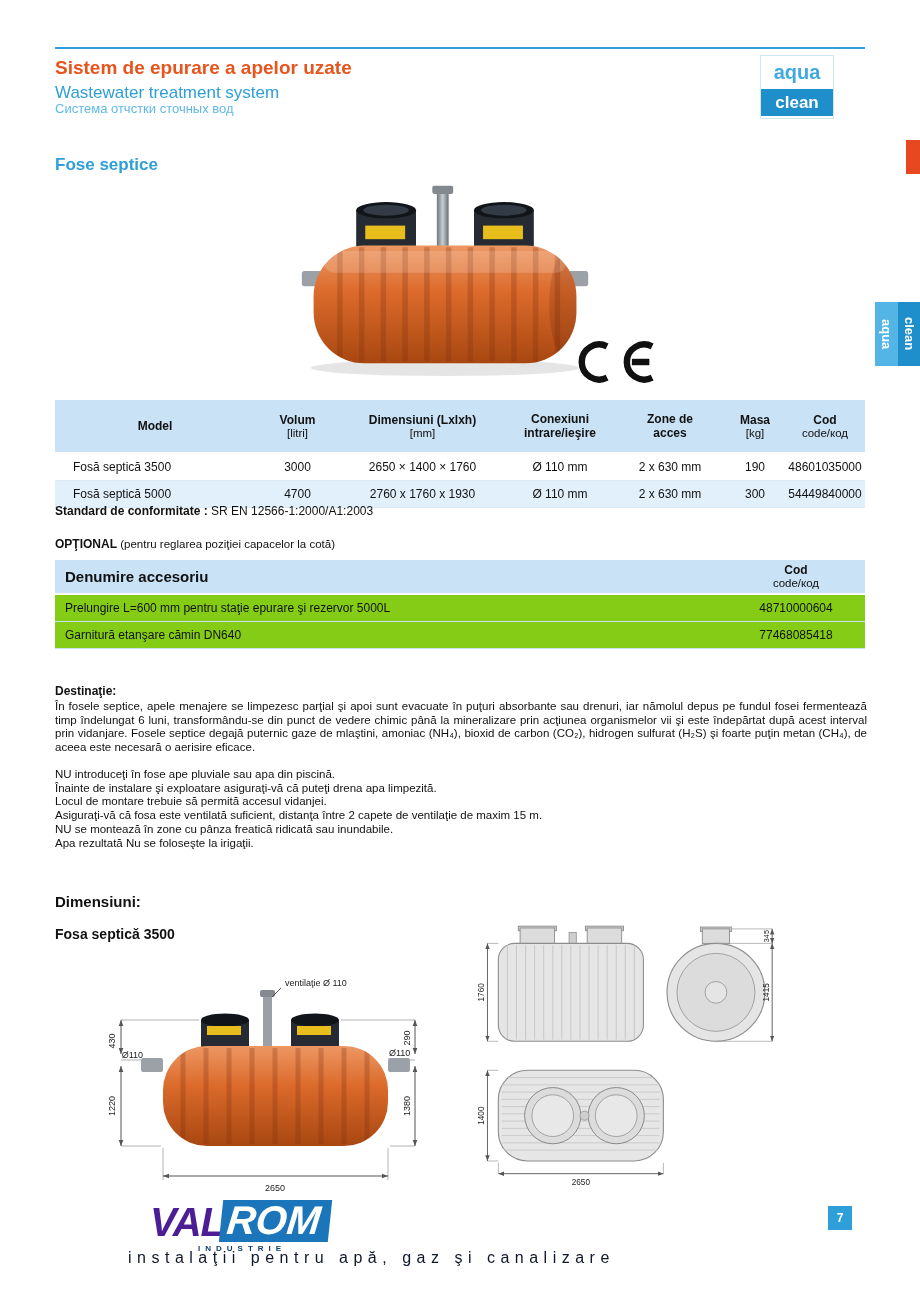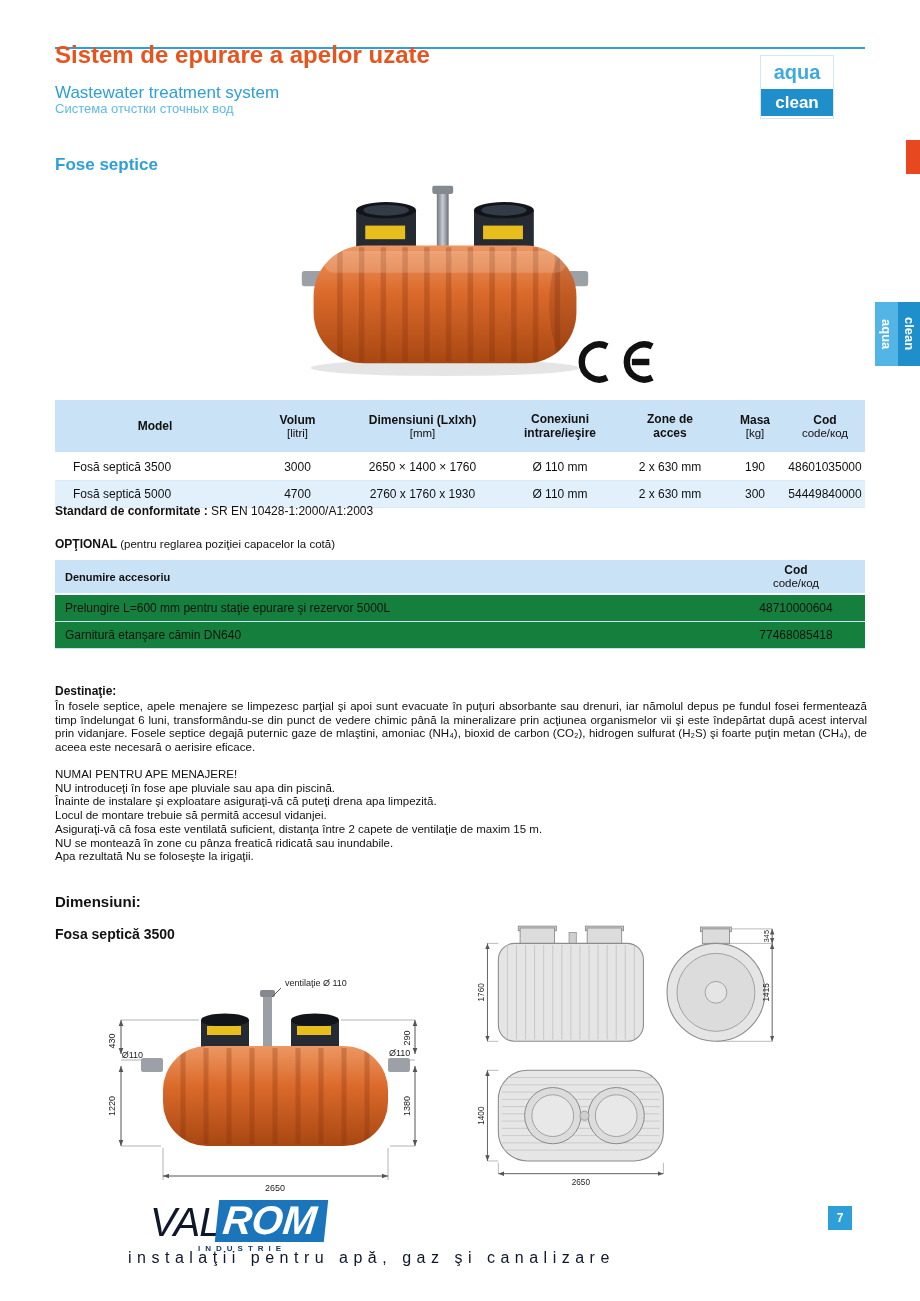--- a/index.html
+++ b/index.html
@@ -2,21 +2,21 @@
 <html><head>
 <meta charset="utf-8">
 <style>
   html,body{margin:0;padding:0;}
   body{font-family:"Liberation Sans","DejaVu Sans",sans-serif;background:#fff;color:#111;}
   .page{position:relative;width:920px;height:1301px;background:#fff;overflow:hidden;}
   .abs{position:absolute;}
 
   
   .rule{left:55px;top:47px;width:810px;height:2px;background:#2E9FD8;}
-  .title{left:55px;top:41px;font-size:24px;font-weight:bold;color:#E8541D;}
+  .title{left:55px;top:57px;font-size:19px;font-weight:bold;color:#E8541D;}
   .sub-en{left:55px;top:83px;font-size:17px;color:#2E9FD8;}
   .sub-ru{left:55px;top:101px;font-size:13px;color:#5FB9E8;}
   .logo{left:760px;top:55px;width:72px;height:62px;border:1px solid #CFE7F7;}
   .logo-top{height:33px;background:#fff;display:flex;align-items:center;justify-content:center;font-weight:bold;font-size:20px;color:#3FA9E0;}
   .logo-bottom{height:27px;background:#1F8FCC;display:flex;align-items:center;justify-content:center;font-weight:bold;font-size:17px;color:#fff;}
   .red-tab{left:906px;top:140px;width:14px;height:34px;background:#E8481F;}
 
   .side-tab{left:875px;top:302px;width:45px;height:64px;display:flex;}
   .st-a,.st-c{writing-mode:vertical-rl;text-align:center;font-weight:bold;font-size:13px;height:64px;}
   .st-a{width:23px;line-height:23px;background:#53B5E6;color:#fff;}
@@ -39,40 +39,40 @@
   .products tr.alt td{background:#E2F0FB;}
   .cell-left{text-align:left !important;padding-left:18px !important;}
 
   .std{left:55px;top:504px;font-size:12px;}
   .optional{left:55px;top:537px;font-size:11.5px;}
   .optional b{font-size:12px;}
 
   .acc-wrap{left:55px;top:560px;}
   .acc{width:810px;font-size:12px;}
   .acc th{background:#C9E2F5;padding:3px 10px;border-bottom:2px solid #FDFDFD;vertical-align:middle;}
-  .acc th.name{text-align:left;font-weight:bold;font-size:11px;}
-  .acc td{padding:6px 10px;border-bottom:1px solid #C9E2F5;background:#15803d;}
+  .acc th.name{text-align:left;font-weight:bold;font-size:15px;}
+  .acc td{padding:6px 10px;border-bottom:1px solid #C9E2F5;background:#84cc16;}
   .acc td.code{text-align:center;width:118px;}
   .acc tr.alt td{background:#E2F0FB;}
 
   .dest{left:55px;top:684px;width:812px;}
   .blk-title{font-weight:bold;font-size:12px;}
   .dest-body{font-size:11.5px;line-height:13.6px;text-align:justify;margin-top:2px;}
   .att{left:55px;top:768px;width:812px;}
   .att-line{font-size:11.5px;line-height:13.7px;}
 
   .dim-title{left:55px;top:893px;font-size:15px;font-weight:bold;}
   .model-sub{left:55px;top:926px;font-size:14px;font-weight:bold;}
   .draw-left{left:105px;top:948px;}
   .draw-right{left:468px;top:918px;}
 
   
   .valrom{left:150px;top:1200px;}
   .valrom-word{display:flex;align-items:flex-end;}
-  .val{font-size:40px;font-weight:normal;font-style:italic;color:#0f172a;letter-spacing:-1px;line-height:1;}
+  .val{font-size:40px;font-weight:bold;font-style:italic;color:#4c1d95;letter-spacing:-1px;line-height:1;}
   .rom{font-size:40px;font-weight:bold;font-style:italic;color:#fff;background:#1B75BB;line-height:1;padding:0 10px 2px 6px;margin-left:-3px;transform:skewX(-6deg);}
   .industrie{font-size:8px;font-weight:bold;letter-spacing:5px;color:#123C66;margin-top:2px;padding-left:48px;}
   .tagline{left:128px;top:1249px;font-size:16px;letter-spacing:5.5px;color:#0f172a;text-align:right;}
   .pagenum{left:828px;top:1206px;width:24px;height:24px;background:#2E9FD8;color:#fff;font-size:12px;font-weight:bold;display:flex;align-items:center;justify-content:center;}
 
   svg text{font-family:"Liberation Sans","DejaVu Sans",sans-serif;}
 </style>
 </head>
 <body>
 
@@ -216,21 +216,21 @@
           <td>2 x 630 mm</td>
           <td>300</td>
           <td>54449840000</td>
         </tr>
       </tbody>
     </table>
   </div>
 
   <div class="abs std">
     <b>Standard de conformitate :</b>
-    <span>SR EN 10428-1:2000/A1:2003</span>
+    <span>SR EN 12566-1:2000/A1:2003</span>
   </div>
 
   <div class="abs optional">
     <b>OPŢIONAL</b>
     <span>(pentru reglarea poziţiei capacelor la cotă)</span>
   </div>
 
   <div class="abs acc-wrap">
     <table class="acc">
       <thead>
@@ -254,21 +254,20 @@
       </tbody>
     </table>
   </div>
 
   <div class="abs dest">
     <div class="blk-title">Destinaţie:</div>
     <div class="dest-body">În fosele septice, apele menajere se limpezesc parţial şi apoi sunt evacuate în puţuri absorbante sau drenuri, iar nămolul depus pe fundul fosei fermentează timp îndelungat 6 luni, transformându-se din punct de vedere chimic până la mineralizare prin acţiunea organismelor vii şi este îndepărtat după acest interval prin vidanjare. Fosele septice degajă puternic gaze de mlaştini, amoniac (NH₄), bioxid de carbon (CO₂), hidrogen sulfurat (H₂S) şi foarte puţin metan (CH₄), de aceea este necesară o aerisire eficace.</div>
   </div>
 
   <div class="abs att">
-    <div class="att-line">NUMAI PENTRU APE MENAJERE!</div>
     <div class="att-line">NU introduceţi în fose ape pluviale sau apa din piscină.</div>
     <div class="att-line">Înainte de instalare şi exploatare asiguraţi-vă că puteţi drena apa limpezită.</div>
     <div class="att-line">Locul de montare trebuie să permită accesul vidanjei.</div>
     <div class="att-line">Asiguraţi-vă că fosa este ventilată suficient, distanţa între 2 capete de ventilaţie de maxim 15 m.</div>
     <div class="att-line">NU se montează în zone cu pânza freatică ridicată sau inundabile.</div>
     <div class="att-line">Apa rezultată Nu se foloseşte la irigaţii.</div>
   </div>
 
   <div class="abs dim-title">Dimensiuni:</div>
   <div class="abs model-sub">Fosa septică 3500</div>

